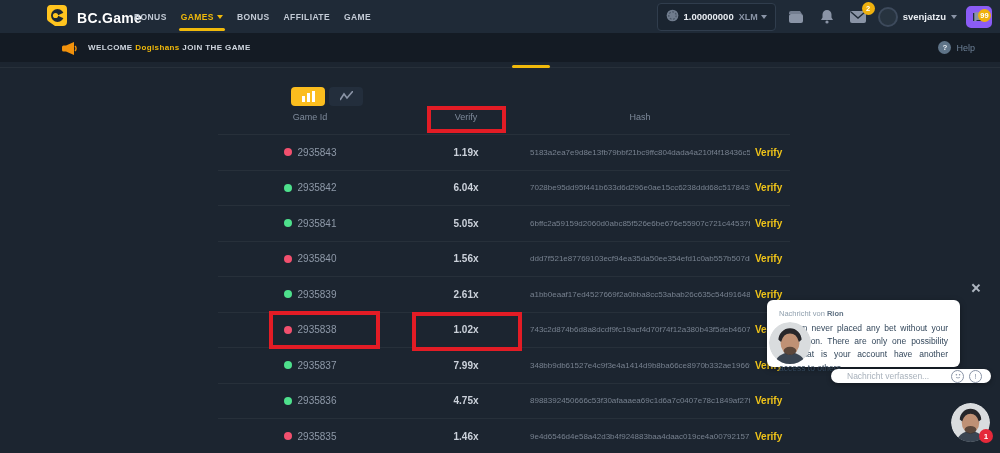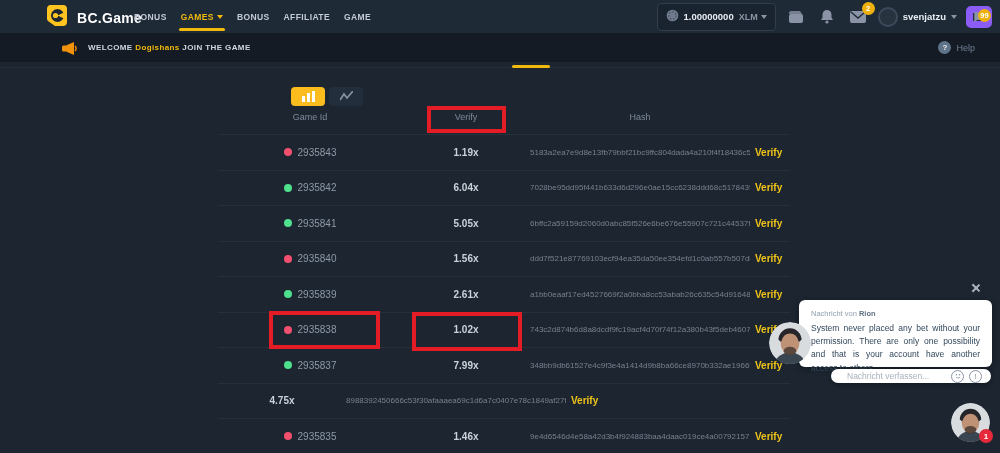--- a/index.html
+++ b/index.html
@@ -76,21 +76,21 @@
   .anno-row-id{left:269px;top:311px;width:111px;height:38px;}
   .anno-row-result{left:412px;top:312px;width:110px;height:39px;}
 
   
   .chat-close{position:absolute;left:969px;top:281px;width:14px;height:14px;z-index:10;cursor:pointer;}
   .chat-close::before,.chat-close::after{content:"";position:absolute;left:6px;top:2px;width:1.5px;height:10px;background:#aeb6c0;}
   .chat-close::before{transform:rotate(45deg);}
   .chat-close::after{transform:rotate(-45deg);}
   .avatar-photo{border-radius:50%;overflow:hidden;display:block;}
   .sender-avatar{position:absolute;left:769px;top:322px;width:42px;height:42px;z-index:11;}
-  .chat-card{position:absolute;left:799px;top:300px;width:193px;height:67px;background:#ffffff;border-radius:6px;padding:9px 12px;z-index:10;box-shadow:0 2px 6px rgba(0,0,0,.35);}
+  .chat-card{position:absolute;left:767px;top:300px;width:193px;height:67px;background:#ffffff;border-radius:6px;padding:9px 12px;z-index:10;box-shadow:0 2px 6px rgba(0,0,0,.35);}
   .chat-from{font-size:7.5px;color:#90a0ae;margin-bottom:4px;}
   .chat-from b{color:#5f7183;}
   .chat-msg{font-size:8.5px;color:#33475b;line-height:1.55;text-align:justify;}
   .chat-input-pill{position:absolute;left:831px;top:369px;width:160px;height:14px;background:#fff;border-radius:15px;display:flex;align-items:center;padding:0 9px 0 16px;gap:5px;z-index:10;box-shadow:0 2px 5px rgba(0,0,0,.3);}
   .chat-input{flex:1;border:none;outline:none;font-size:8.5px;color:#33475b;font-family:"Liberation Sans",sans-serif;background:transparent;min-width:0;}
   .chat-input::placeholder{color:#a8b1bb;}
   .pill-icon{width:13px;height:13px;border:1px solid #8a94a6;border-radius:50%;color:#8a94a6;display:flex;align-items:center;justify-content:center;font-size:8px;flex:0 0 auto;cursor:pointer;}
   .bottom-avatar{position:absolute;left:951px;top:403px;width:39px;height:39px;z-index:10;cursor:pointer;}
   .bottom-badge{position:absolute;right:-3px;bottom:-1px;width:14px;height:14px;border-radius:50%;background:#e5293a;color:#fff;font-size:8px;font-weight:bold;display:flex;align-items:center;justify-content:center;}
 </style>
@@ -283,20 +283,24 @@
         <span class="cell-id">
           <span class="dot win"></span>
           <span class="id-text">2935837</span>
         </span>
         <span class="cell-result">7.99x</span>
         <span class="cell-hash">348bb9db61527e4c9f3e4a1414d9b8ba66ce8970b332ae1966f8</span>
         <span class="cell-verify">Verify</span>
       </div>
 
       <div class="trow">
+        <span class="cell-id">
+          <span class="dot win"></span>
+          <span class="id-text">2935836</span>
+        </span>
         <span class="cell-result">4.75x</span>
         <span class="cell-hash">8988392450666c53f30afaaaea69c1d6a7c0407e78c1849af27f1</span>
         <span class="cell-verify">Verify</span>
       </div>
 
       <div class="trow">
         <span class="cell-id">
           <span class="dot loss"></span>
           <span class="id-text">2935835</span>
         </span>

